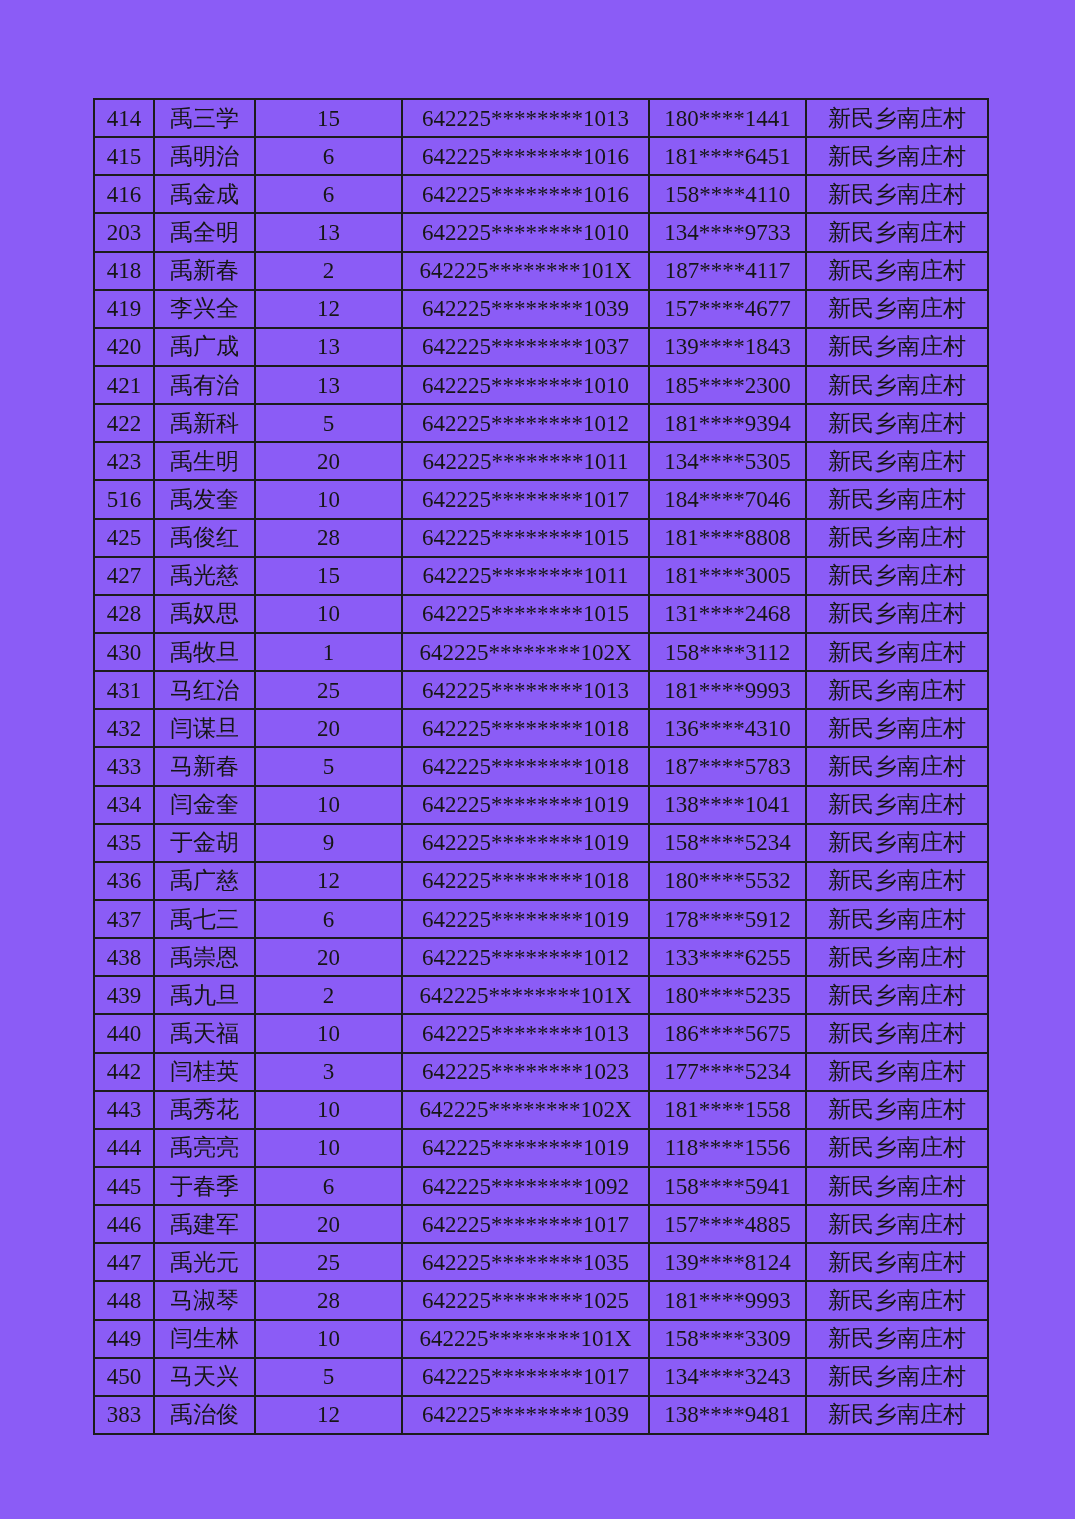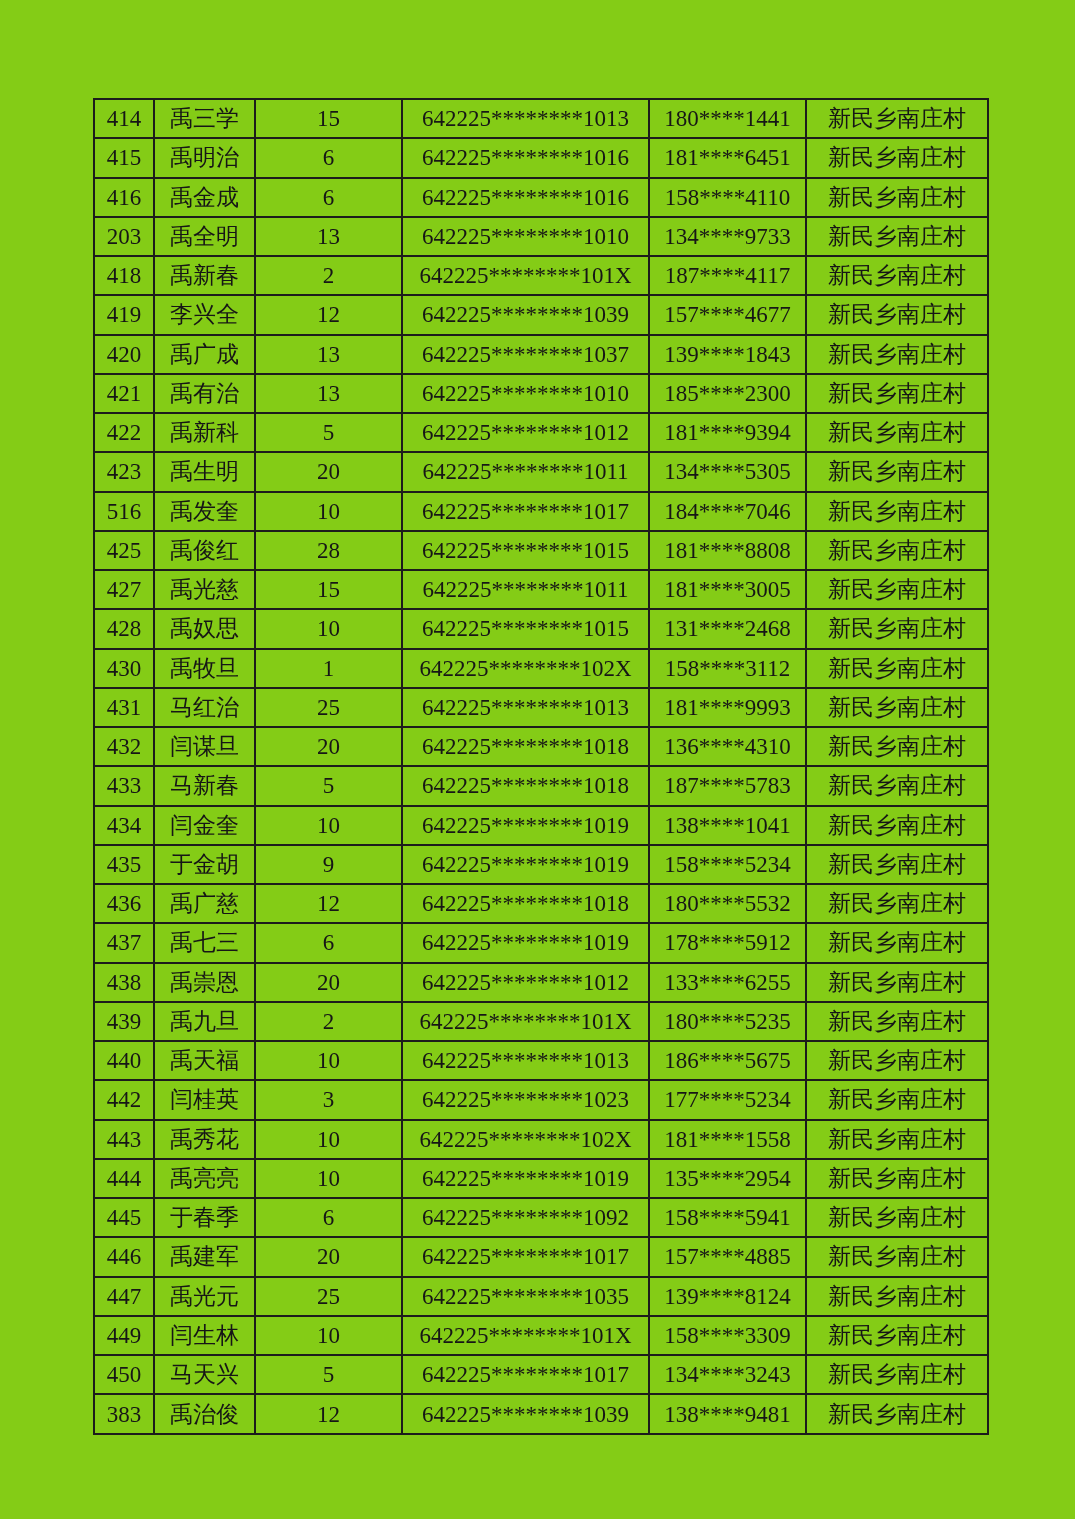--- a/index.html
+++ b/index.html
@@ -10,21 +10,21 @@
     width: 1075px;
     height: 1519px;
     background: #ffffff;
     position: relative;
     font-family: "Liberation Serif", "DejaVu Serif", serif;
     color: #161616;
   }
   .page {
     position: absolute;
     inset: 0;
-    background: #84cc16;
+    background: #8b5cf6;
     text-decoration: underline;
   }
   table.roster {
     position: absolute;
     left: 93px;
     top: 98px;
     width: 894px;
     height: 1337px;
     border-collapse: collapse;
     table-layout: fixed;
@@ -270,21 +270,21 @@
           <td class="c-qty">10</td>
           <td class="c-id">642225********102X</td>
           <td class="c-phone">181****1558</td>
           <td class="c-village">新民乡南庄村</td>
         </tr>
         <tr>
           <td class="c-serial">444</td>
           <td class="c-name">禹亮亮</td>
           <td class="c-qty">10</td>
           <td class="c-id">642225********1019</td>
-          <td class="c-phone">135****2954</td>
+          <td class="c-phone">118****1556</td>
           <td class="c-village">新民乡南庄村</td>
         </tr>
         <tr>
           <td class="c-serial">445</td>
           <td class="c-name">于春季</td>
           <td class="c-qty">6</td>
           <td class="c-id">642225********1092</td>
           <td class="c-phone">158****5941</td>
           <td class="c-village">新民乡南庄村</td>
         </tr>
@@ -298,20 +298,28 @@
         </tr>
         <tr>
           <td class="c-serial">447</td>
           <td class="c-name">禹光元</td>
           <td class="c-qty">25</td>
           <td class="c-id">642225********1035</td>
           <td class="c-phone">139****8124</td>
           <td class="c-village">新民乡南庄村</td>
         </tr>
         <tr>
+          <td class="c-serial">448</td>
+          <td class="c-name">马淑琴</td>
+          <td class="c-qty">28</td>
+          <td class="c-id">642225********1025</td>
+          <td class="c-phone">181****9993</td>
+          <td class="c-village">新民乡南庄村</td>
+        </tr>
+        <tr>
           <td class="c-serial">449</td>
           <td class="c-name">闫生林</td>
           <td class="c-qty">10</td>
           <td class="c-id">642225********101X</td>
           <td class="c-phone">158****3309</td>
           <td class="c-village">新民乡南庄村</td>
         </tr>
         <tr>
           <td class="c-serial">450</td>
           <td class="c-name">马天兴</td>

